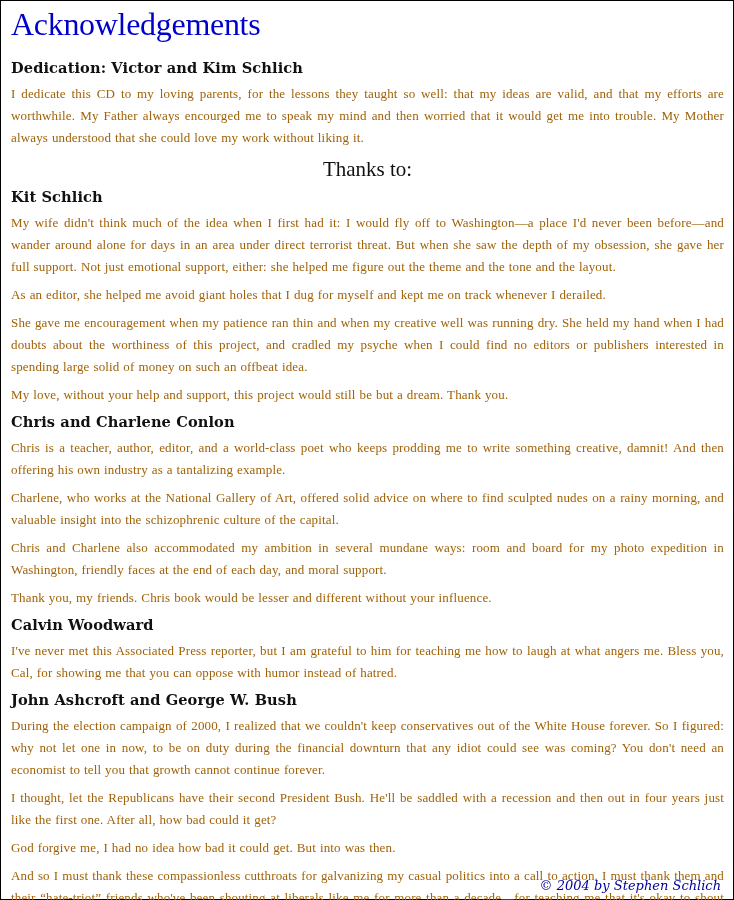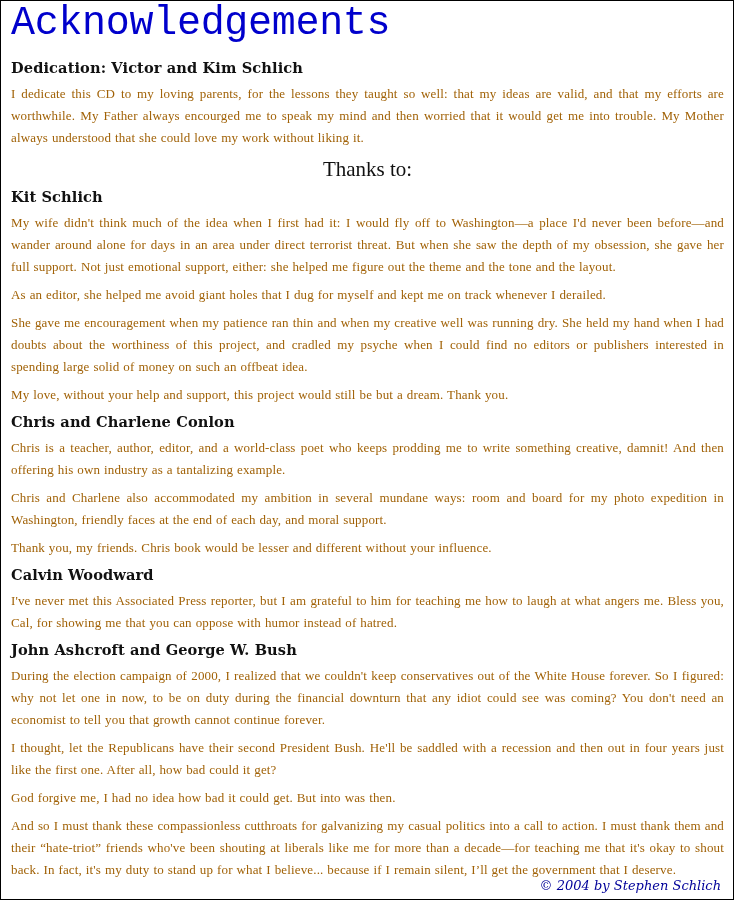--- a/index.html
+++ b/index.html
@@ -24,22 +24,22 @@
     }
     .content {
       position: absolute;
       left: 10px;
       top: 0;
       width: 713px;
       font-family: "DejaVu Serif", "Liberation Serif", serif;
       color: #111111;
     }
     .page-title {
-      font-family: Liberation Mono, monospace;
-      font-size: 40px;
+      font-family: Liberation Serif, serif;
+      font-size: 32px;
       line-height: 44px;
       color: #0000CC;
       margin: 0;
       padding-top: 1px;
       font-weight: normal;
       letter-spacing: -0.3px;
     }
     .heading {
       font-family: "DejaVu Serif", serif;
       font-size: 14.6px;
@@ -101,20 +101,21 @@
       <div class="heading">Kit Schlich</div>
       <p class="para">My wife didn't think much of the idea when I first had it: I would fly off to Washington—a place I'd never been before—and wander around alone for days in an area under direct terrorist threat. But when she saw the depth of my obsession, she gave her full support. Not just emotional support, either: she helped me figure out the theme and the tone and the layout.</p>
       <p class="para">As an editor, she helped me avoid giant holes that I dug for myself and kept me on track whenever I derailed.</p>
       <p class="para">She gave me encouragement when my patience ran thin and when my creative well was running dry. She held my hand when I had doubts about the worthiness of this project, and cradled my psyche when I could find no editors or publishers interested in spending large solid of money on such an offbeat idea.</p>
       <p class="para">My love, without your help and support, this project would still be but a dream. Thank you.</p>
     </div>
 
     <div>
       <div class="heading">Chris and Charlene Conlon</div>
       <p class="para">Chris is a teacher, author, editor, and a world-class poet who keeps prodding me to write something creative, damnit! And then offering his own industry as a tantalizing example.</p>
+      <p class="para">Charlene, who works at the National Gallery of Art, offered solid advice on where to find sculpted nudes on a rainy morning, and valuable insight into the schizophrenic culture of the capital.</p>
       <p class="para">Chris and Charlene also accommodated my ambition in several mundane ways: room and board for my photo expedition in Washington, friendly faces at the end of each day, and moral support.</p>
       <p class="para">Thank you, my friends. Chris book would be lesser and different without your influence.</p>
     </div>
 
     <div>
       <div class="heading">Calvin Woodward</div>
       <p class="para">I've never met this Associated Press reporter, but I am grateful to him for teaching me how to laugh at what angers me. Bless you, Cal, for showing me that you can oppose with humor instead of hatred.</p>
     </div>
 
     <div>

